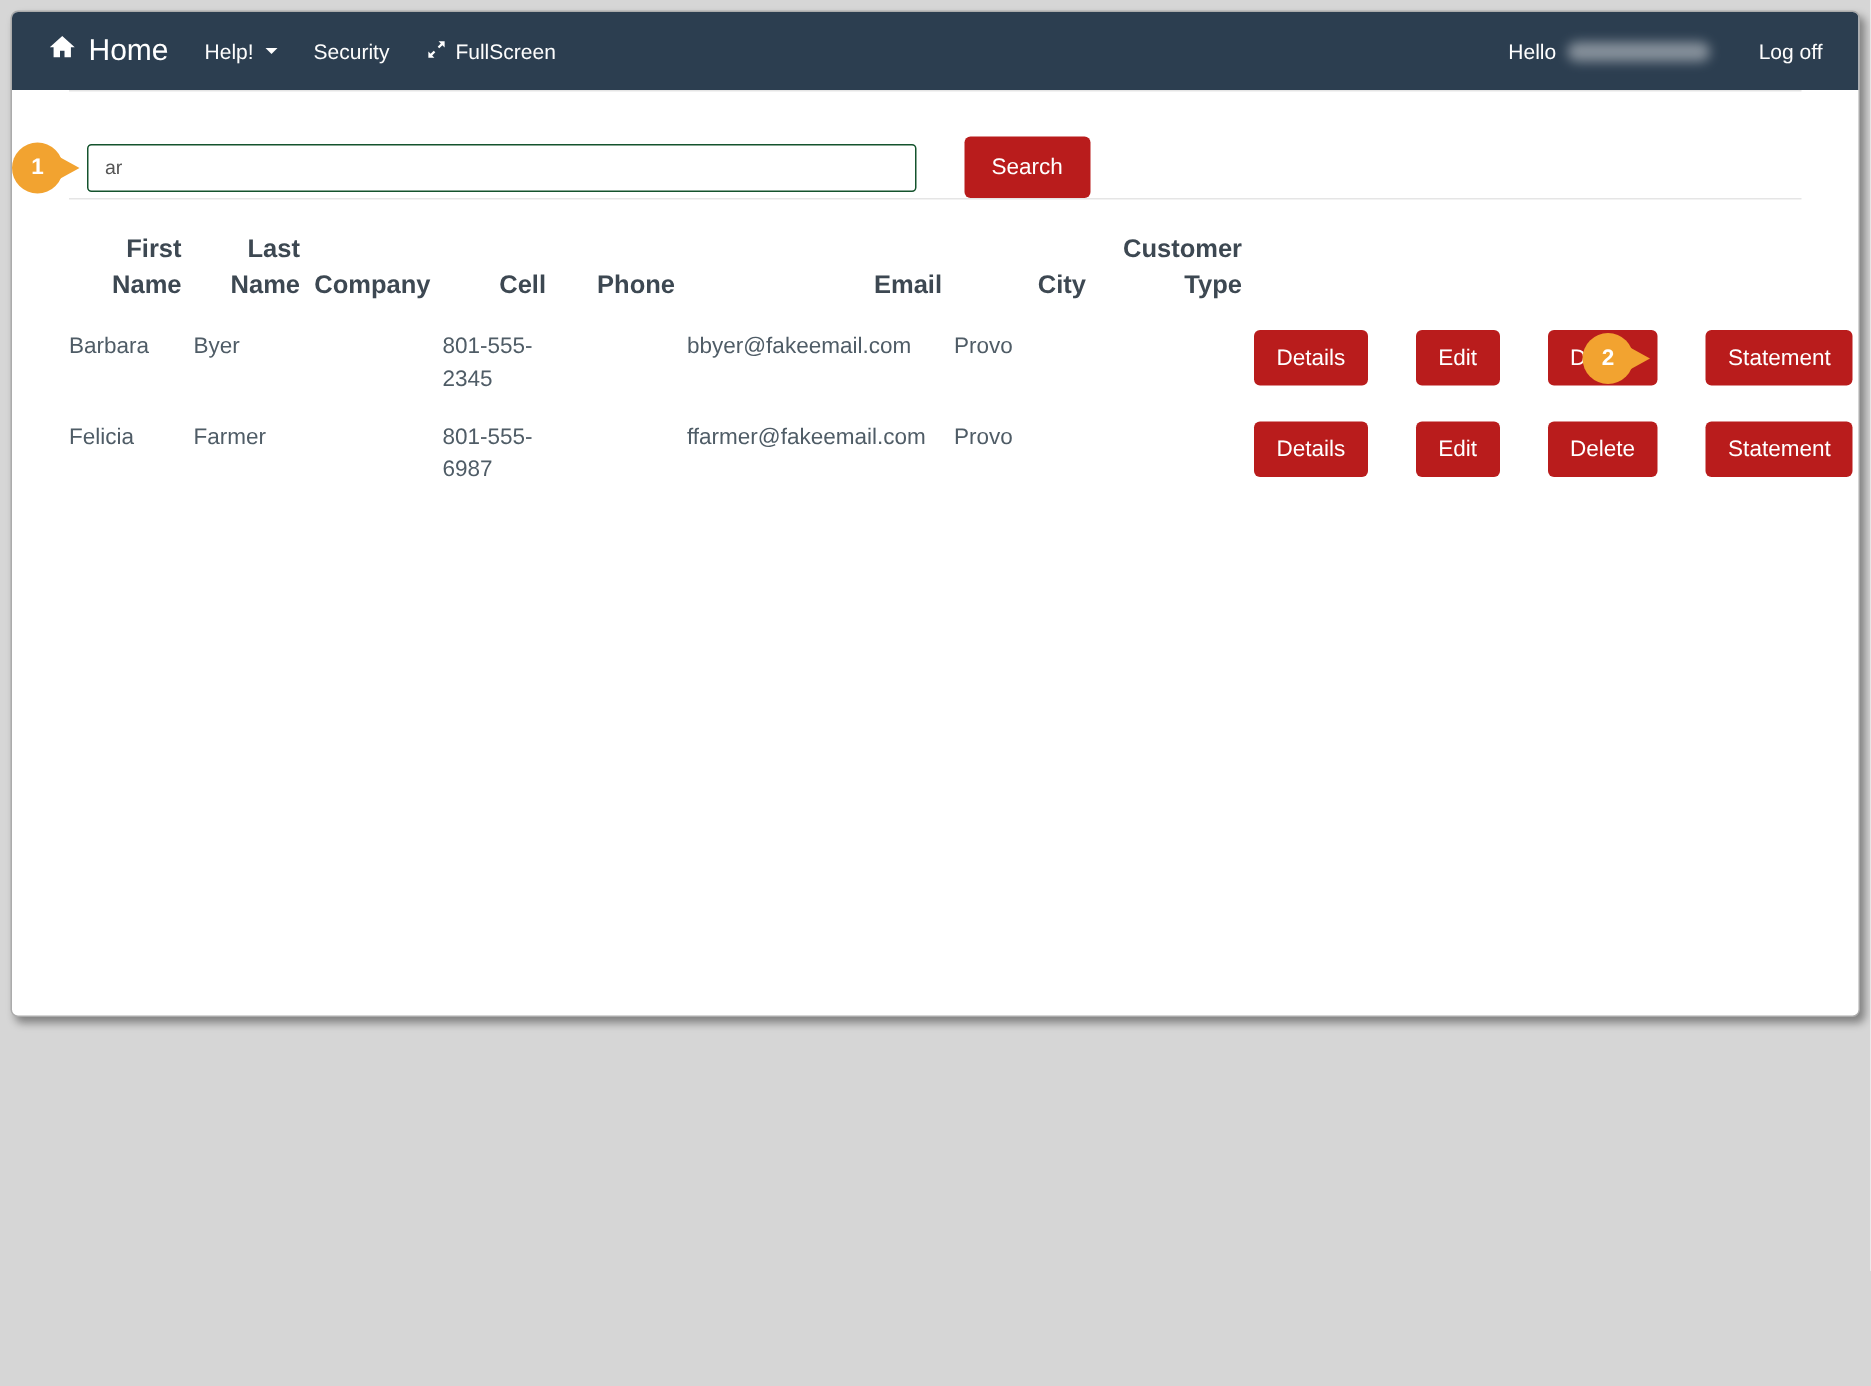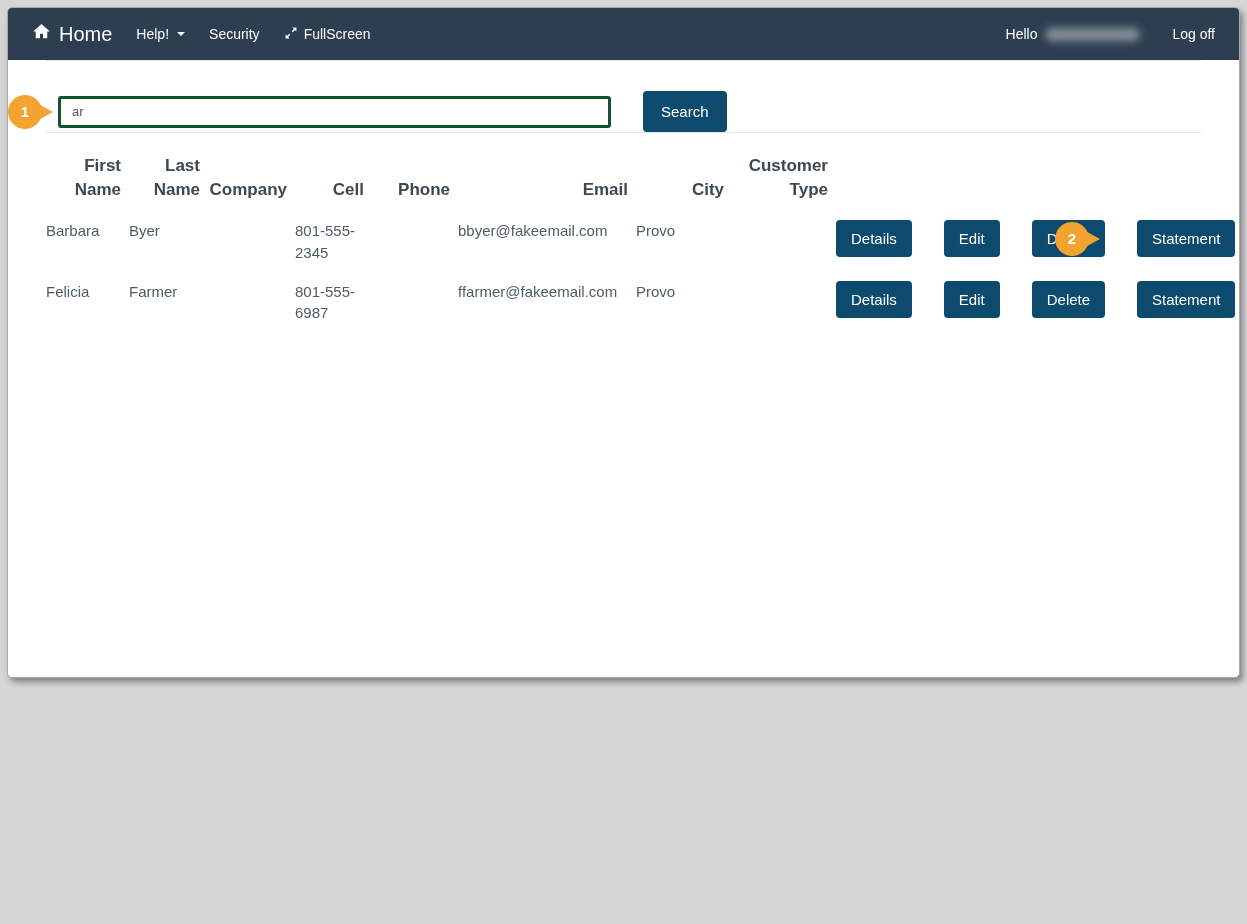--- a/index.html
+++ b/index.html
@@ -66,26 +66,26 @@
   .divider-1 { margin-top:25px; }
   .divider-2 { margin-top:25px; }
 
   
   .search-row {
     margin-top:30px; margin-left:12px;
     display:flex; align-items:center; position:relative;
   }
   .search-input {
     width:553px; height:32px;
-    border:3px solid #14532d; border-radius:3px;
+    border:1px solid #14532d; border-radius:3px;
     padding:0 11px; font-size:13px; color:#555;
     font-family:inherit; outline:none;
   }
   .btn-gray {
-    background:#0c4a6e; color:#fff; font-size:15px;
+    background:#b91c1c; color:#fff; font-size:15px;
     padding:11px 16px; border-radius:4px;
   }
   .search-btn { margin-left:32px; padding:12px 18px; }
 
   
   .badge {
     position:absolute; width:34px; height:34px; border-radius:50%;
     background:#f2a330; color:#fff; font-size:15px; font-weight:bold;
     display:flex; align-items:center; justify-content:center; z-index:5;
   }

